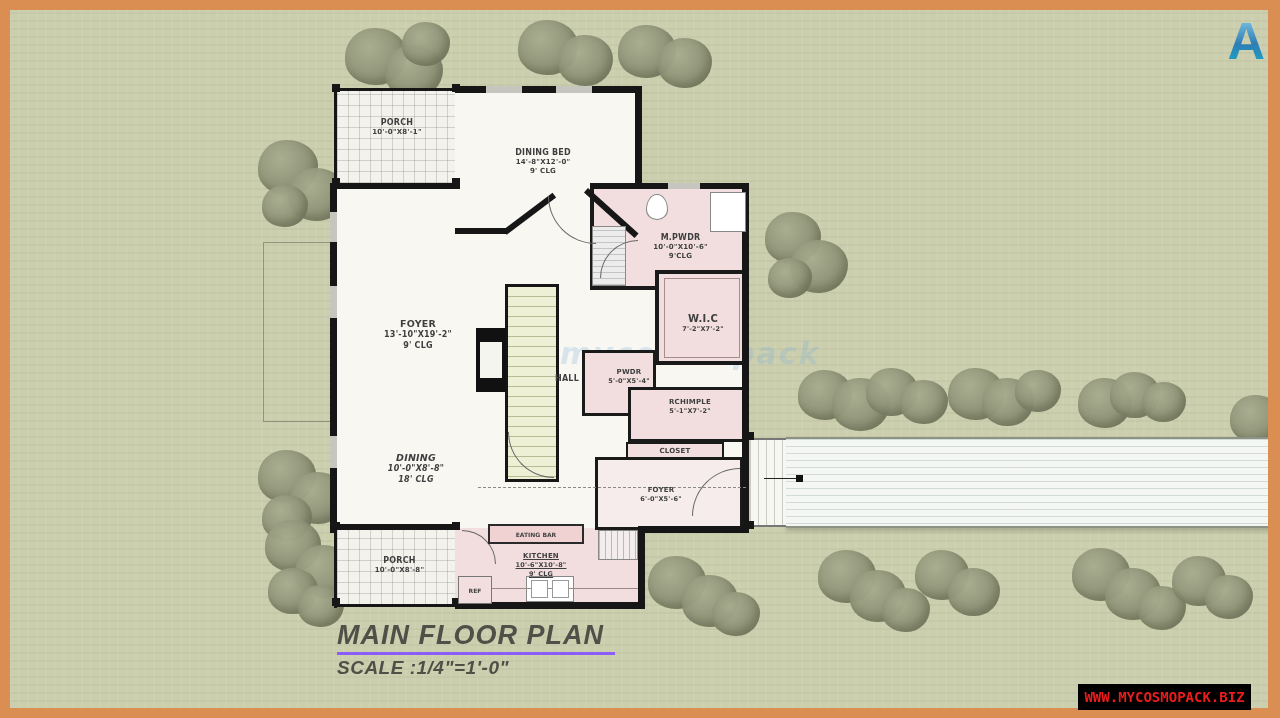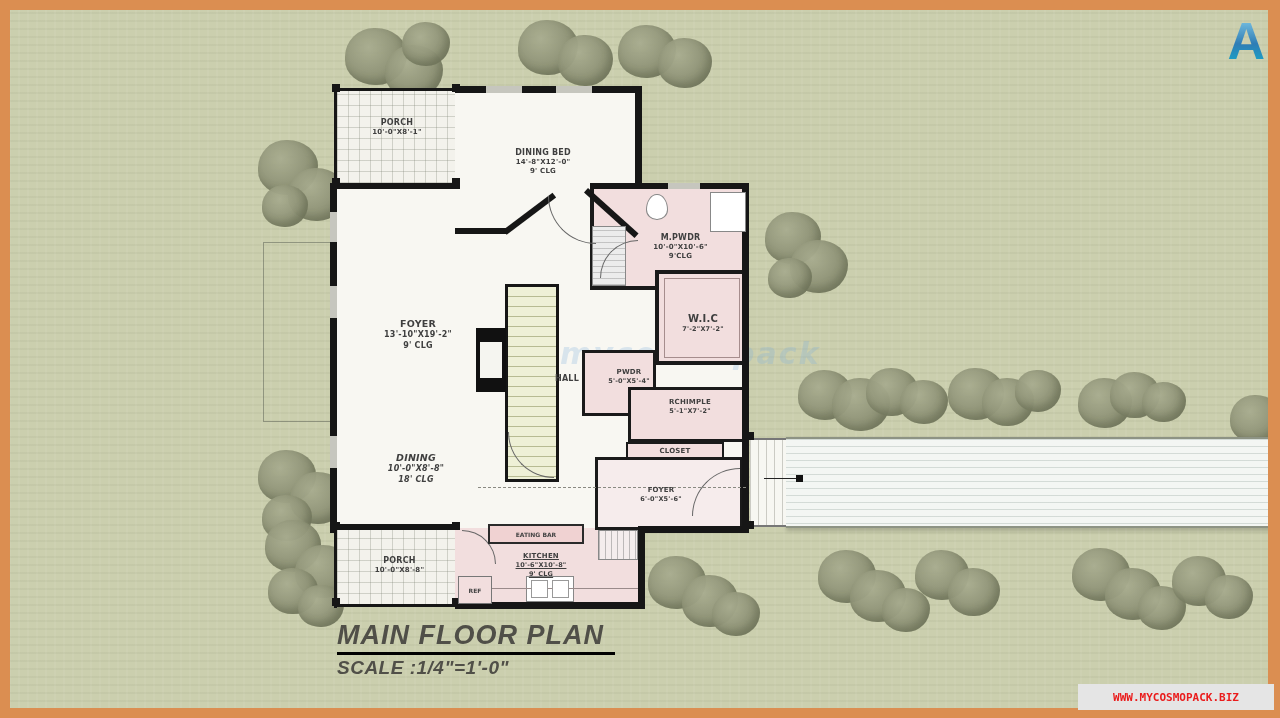--- a/index.html
+++ b/index.html
@@ -86,35 +86,35 @@
   .rlabel .dm { display:block; font-size:7px; }
   .lbl-big .nm { font-size:9.5px; } .lbl-big .dm { font-size:8px; }
   .tinylbl { font-size:6px; font-weight:700; color:#444; }
   
   #faint-wm { position:absolute; left:560px; top:336px; z-index:3; font-weight:700; font-style:italic;
     font-size:30px; letter-spacing:2px; color:rgba(125,175,220,.26); }
   
   #title-block { position:absolute; left:337px; top:620px; z-index:8; width:278px;
     font-family:"Liberation Sans", sans-serif; color:#504f48; }
   #title-block .t1 { font-style:italic; font-weight:800; font-size:27px; letter-spacing:1px;
-    border-bottom:3px solid #000000; padding-bottom:1px; }
+    border-bottom:3px solid #8b5cf6; padding-bottom:1px; }
   #title-block .t2 { font-style:italic; font-weight:700; font-size:19px; letter-spacing:.5px; margin-top:2px; }
   
   #logo { position:absolute; right:14px; top:18px; z-index:31; display:flex; align-items:flex-end; }
   #logo .logo-a { font-family:"Liberation Sans", sans-serif; font-weight:700; font-size:52px; line-height:.9;
     background:linear-gradient(180deg,#7cc4e4 0%, #2f7db5 55%, #17a7c9 100%);
     -webkit-background-clip:text; background-clip:text; color:transparent; margin-right:1px; }
   #logo .logo-rest { font-family:"Liberation Sans", sans-serif; font-weight:700; font-size:30px;
     letter-spacing:2px; margin-bottom:2px;
     background:linear-gradient(180deg,#67a9d8 0%, #2f6fb0 100%);
     -webkit-background-clip:text; background-clip:text; color:transparent; }
   
-  #site-wm { position:absolute; left:1078px; top:684px; width:196px; height:26px; background:#e5e5e5;
+  #site-wm { position:absolute; left:1078px; top:684px; width:173px; height:26px; background:#000000;
     color:#ea1c1c; z-index:32; display:flex; align-items:center; justify-content:center;
-    font-family:"DejaVu Sans Mono", monospace; font-weight:700; font-size:11px; letter-spacing:0; }
+    font-family:"DejaVu Sans Mono", monospace; font-weight:700; font-size:14px; letter-spacing:0; }
 </style>
 </head>
 <body>
 
 <div id="stage">
   <div id="grass"></div>
 
   <div id="trees">
       <div class="tree" style="left: 345px; top: 28px; width: 62px; height: 57px;"></div>
       <div class="tree" style="left: 385px; top: 45px; width: 58px; height: 53px;"></div>

